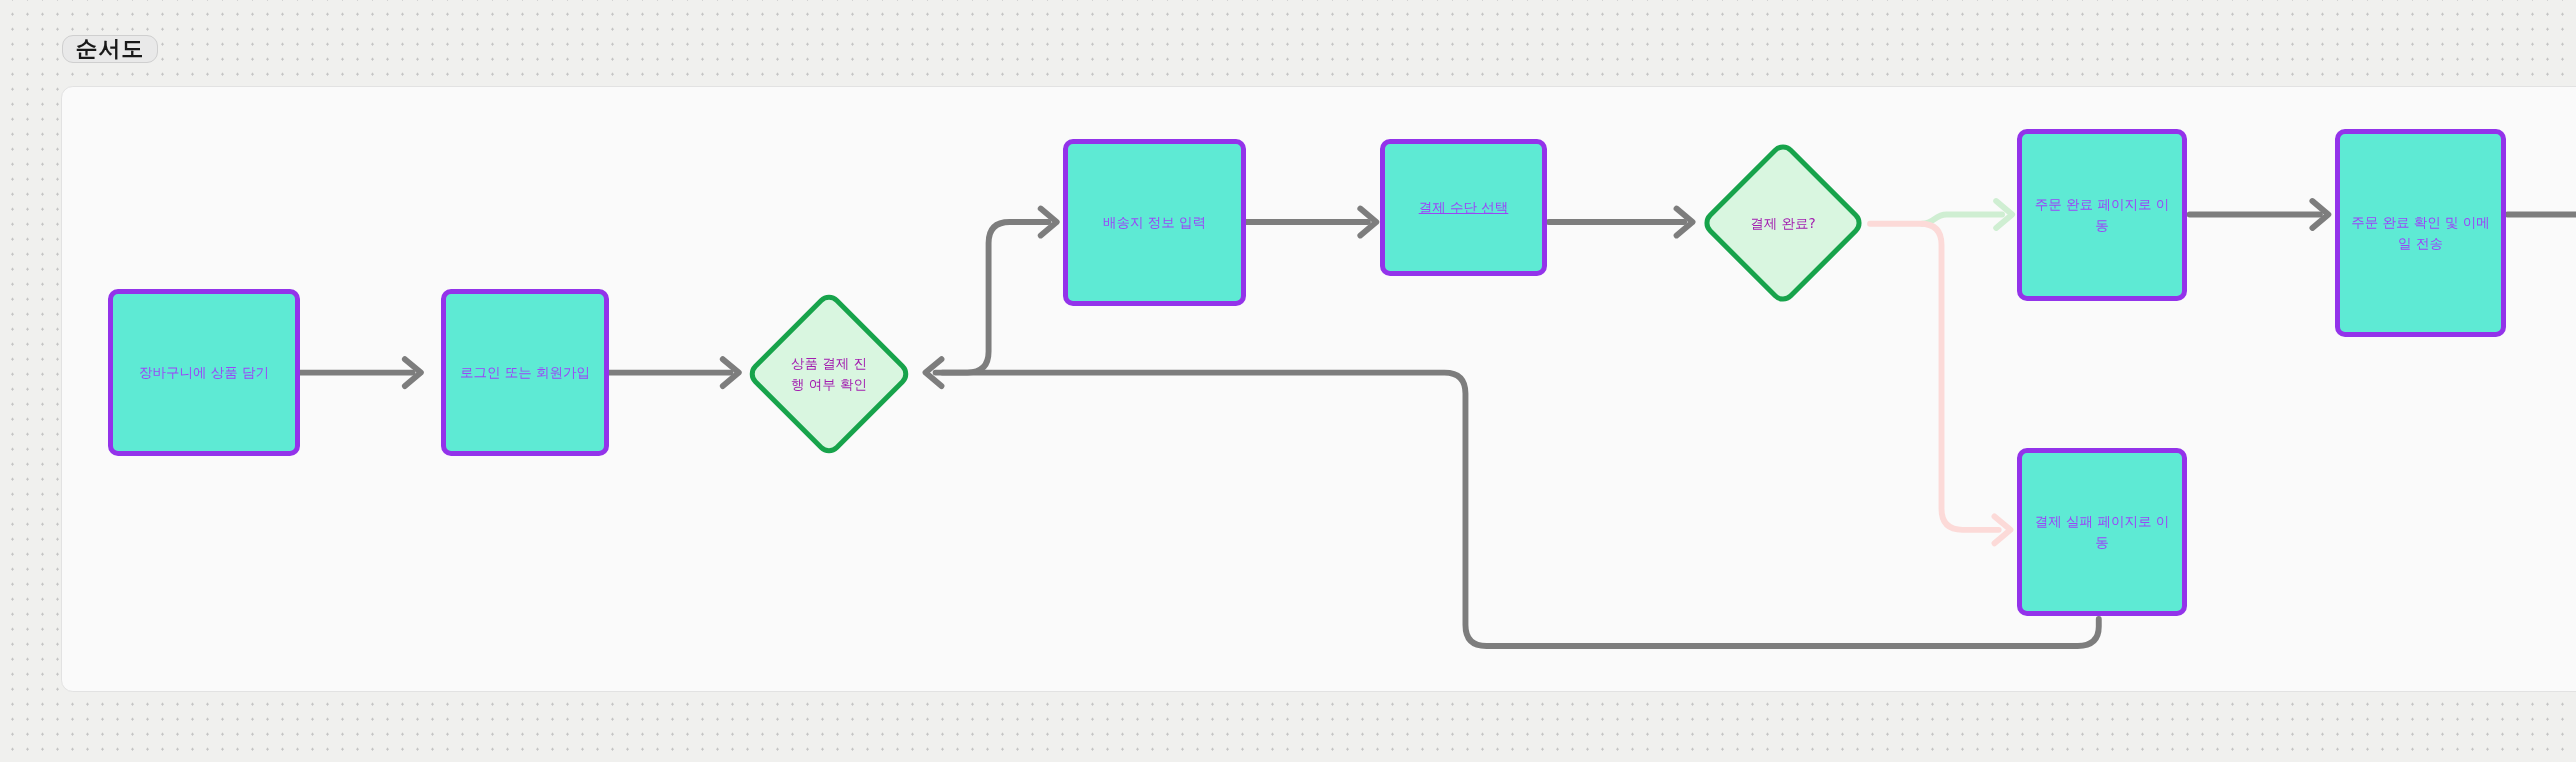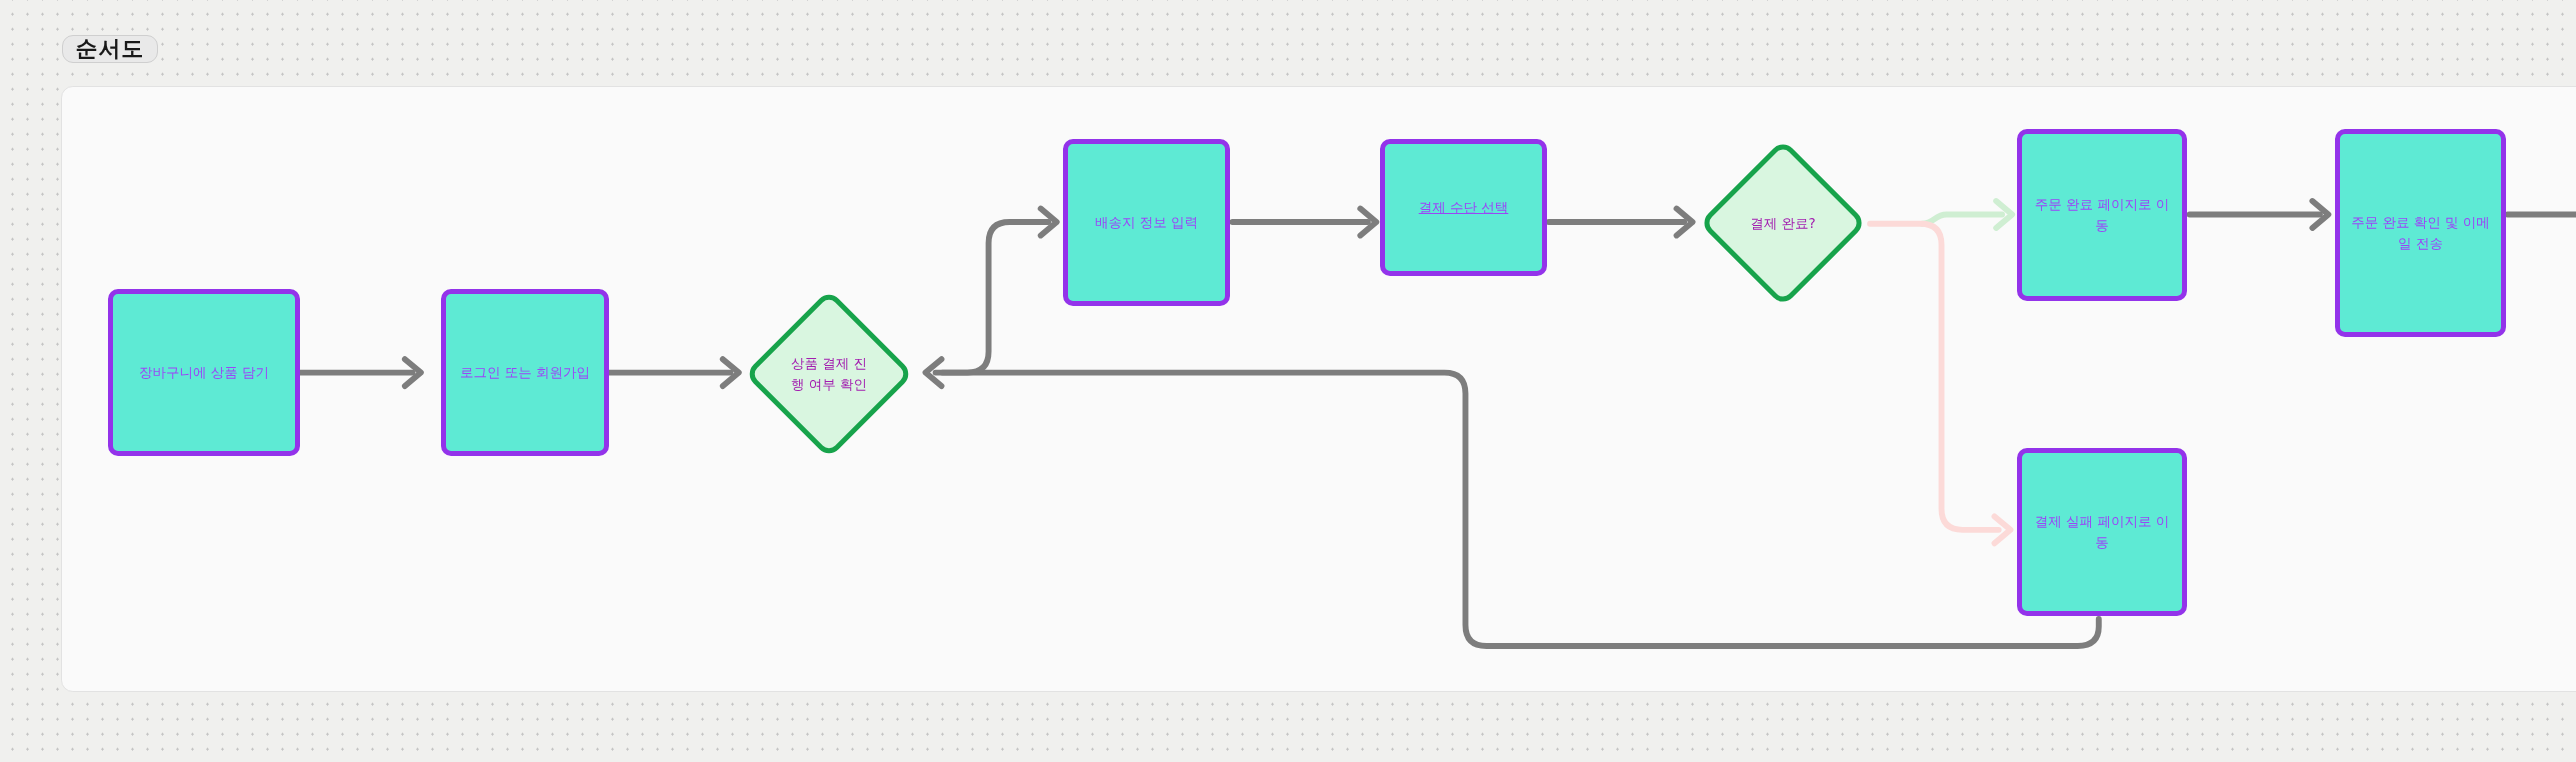--- a/index.html
+++ b/index.html
@@ -170,21 +170,21 @@
   <span>로그인 또는 회원가입</span>
 </div>
 
 <div class="decision" style="left:743px; top:289px; width:172px; height:170px;">
   <div class="shape" style="width:120px; height:120px;"></div>
   <div class="label">
     <span style="max-width:81px;">상품 결제 진행 여부 확인</span>
   </div>
 </div>
 
-<div class="node" style="left:1063px; top:139px; width:167px; height:167px;">
+<div class="node" style="left:1063px; top:139px; width:183px; height:167px;">
   <span>배송지 정보 입력</span>
 </div>
 
 <div class="node" style="left:1380px; top:139px; width:167px; height:137px;text-decoration:underline;">
   <span>결제 수단 선택</span>
 </div>
 
 <div class="decision" style="left:1698px; top:139px; width:170px; height:168px;">
   <div class="shape" style="width:119px; height:119px;"></div>
   <div class="label">

